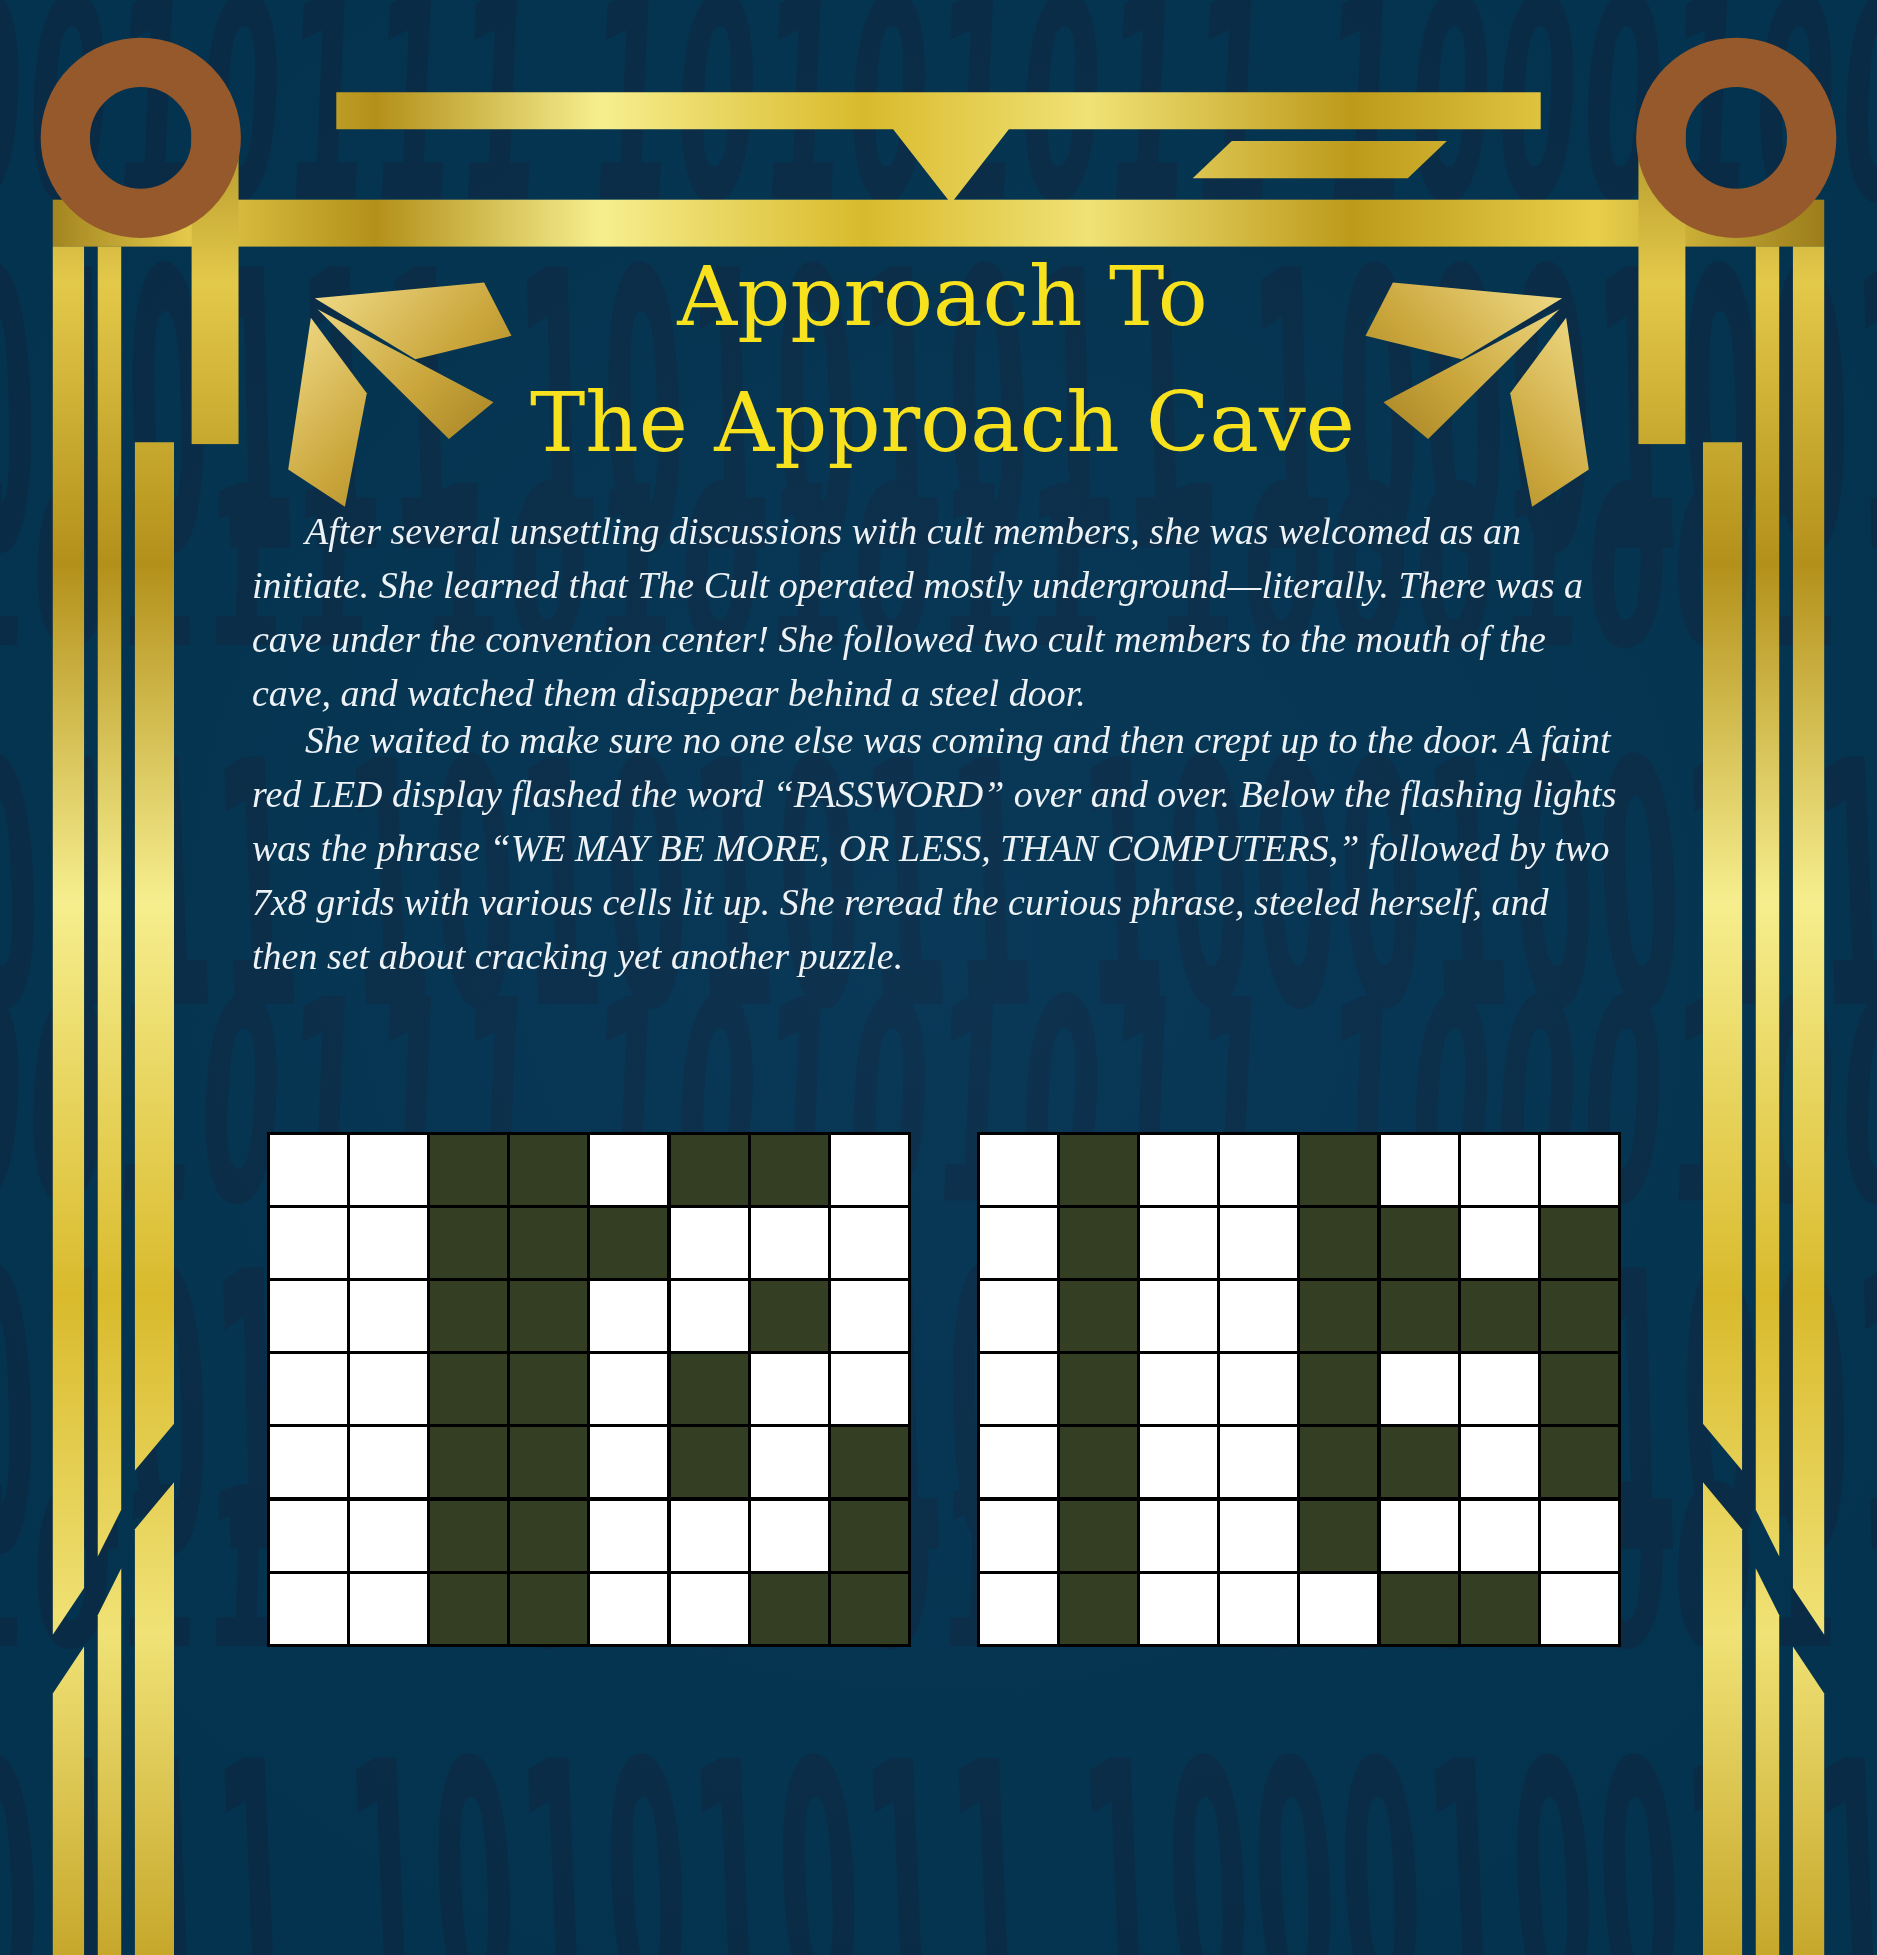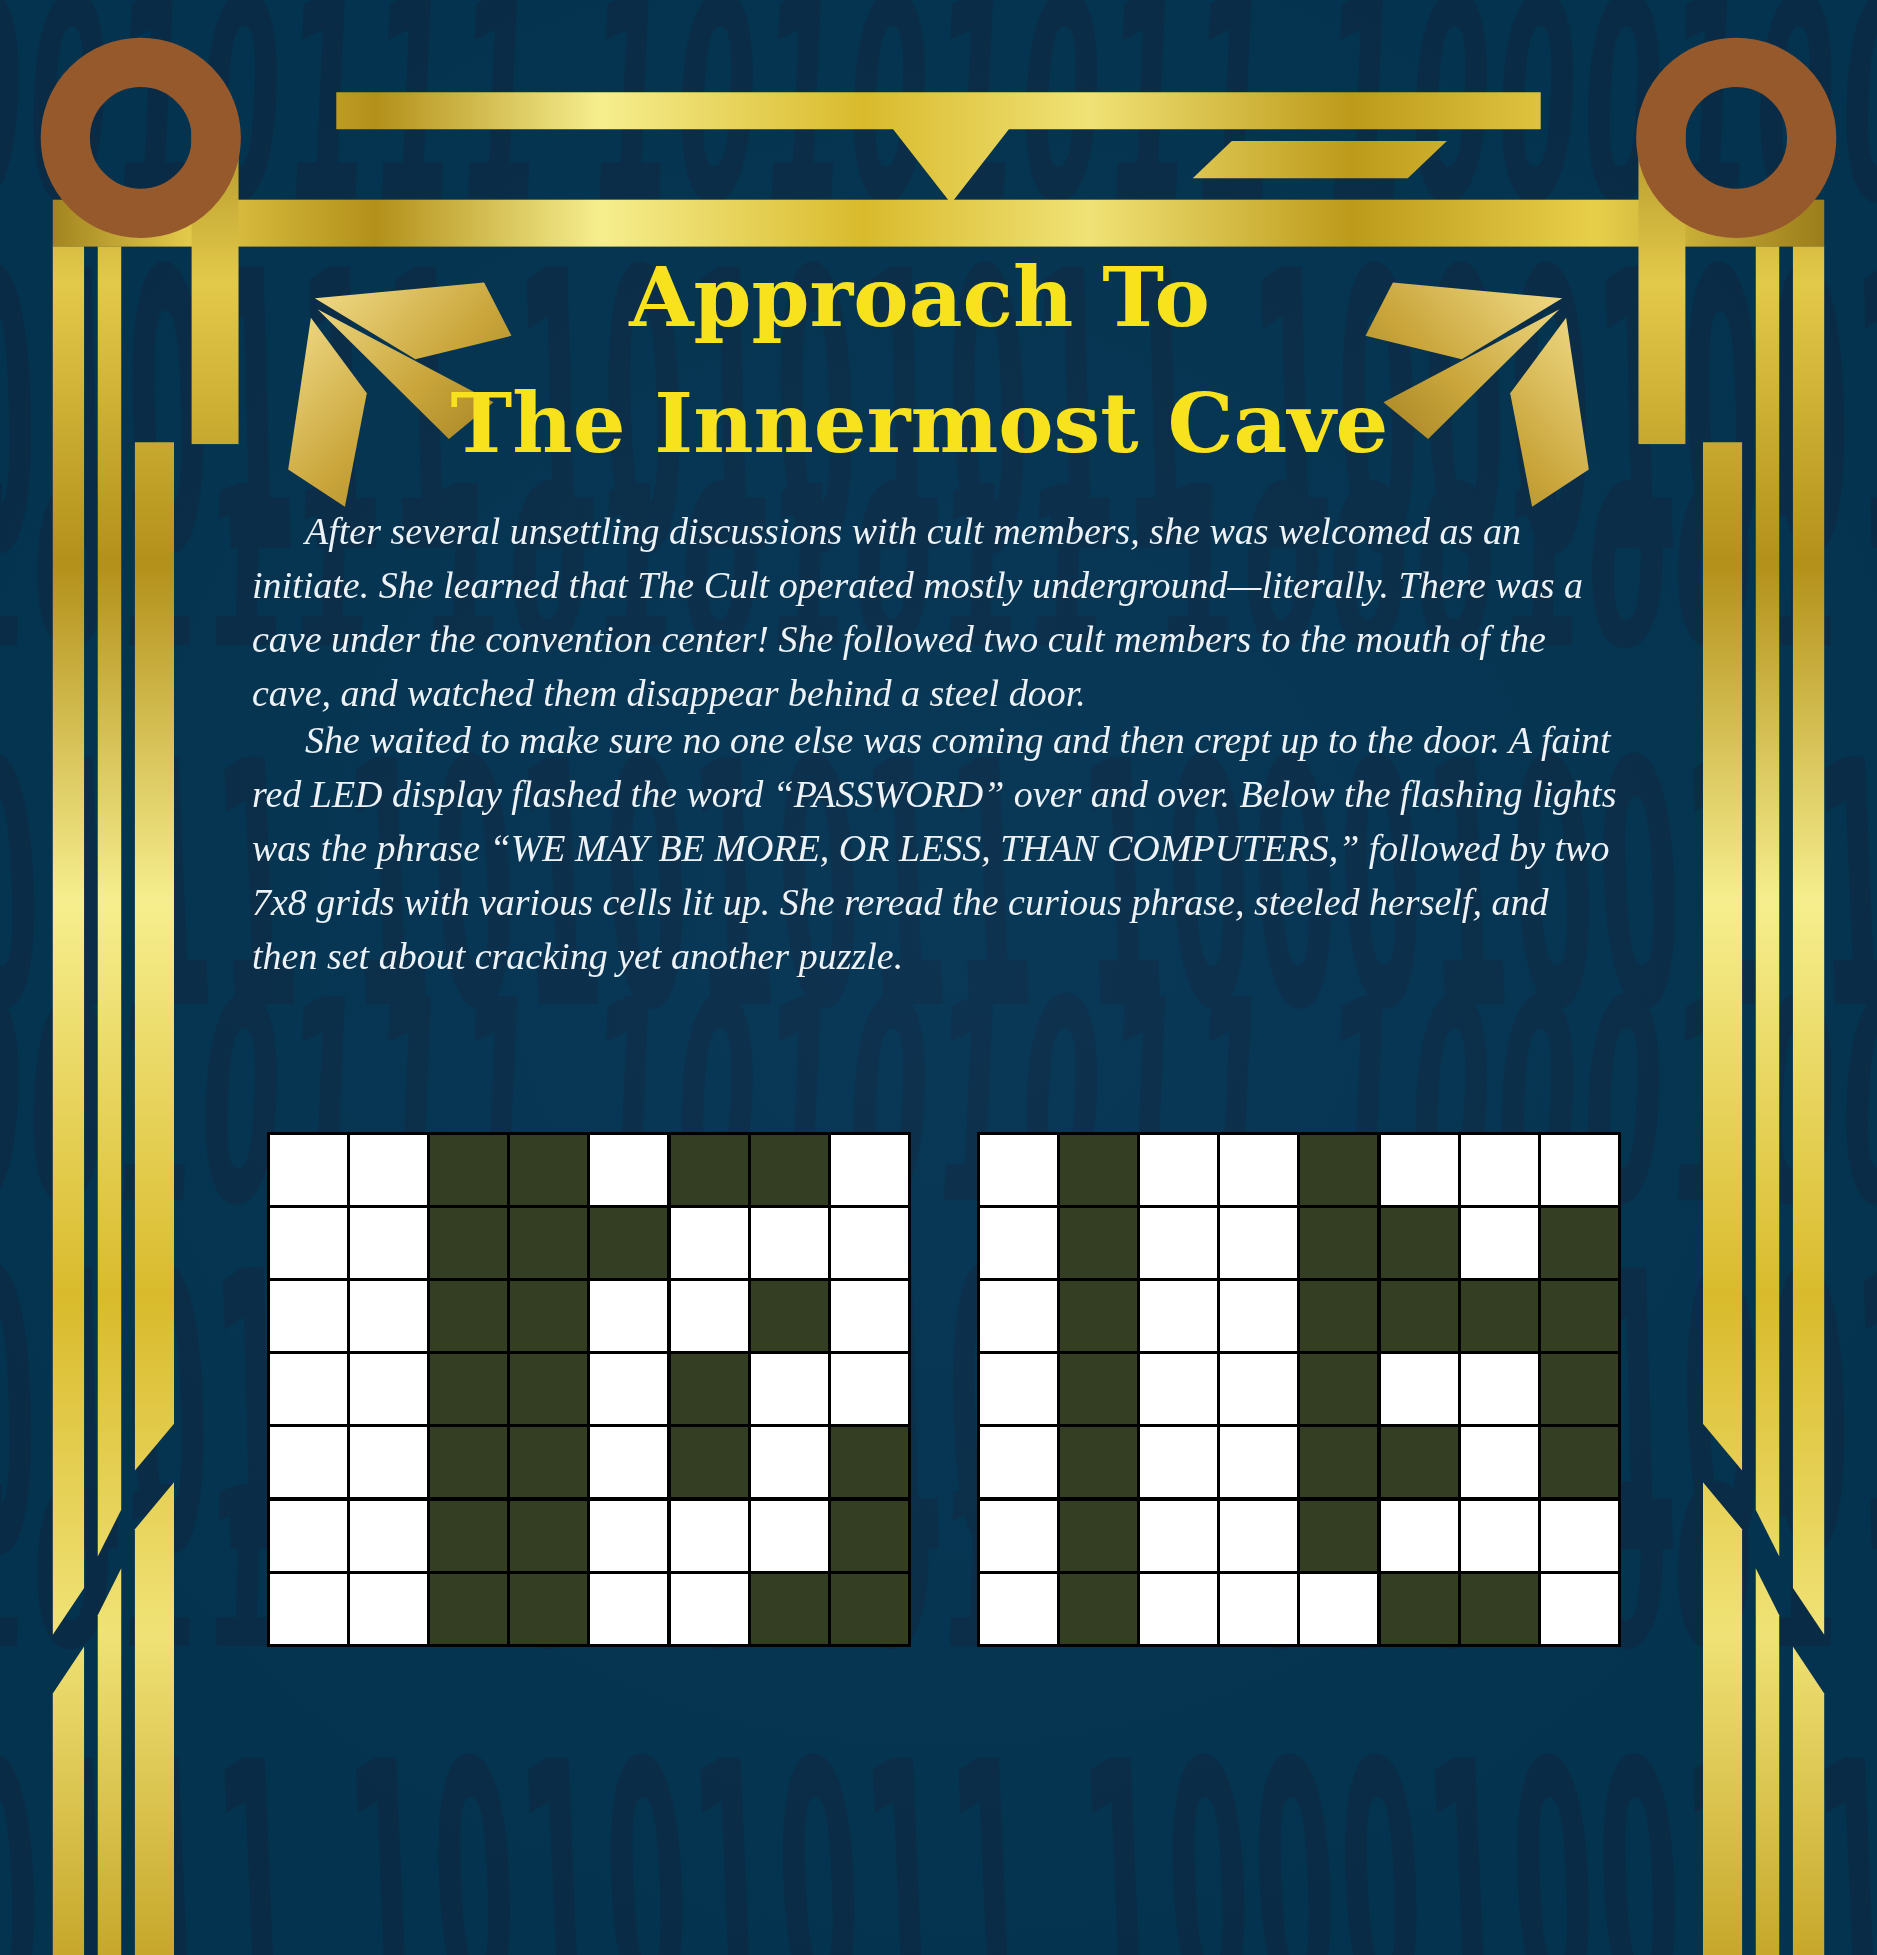--- a/index.html
+++ b/index.html
@@ -11,22 +11,22 @@
       font-family:"DejaVu Sans",sans-serif;font-weight:bold;
       font-size:117px;letter-spacing:4.7px;color:#0b2b45;opacity:.9;
       transform-origin:left top;}
   #swirl{position:absolute;inset:0;z-index:0;
       background:radial-gradient(circle at 939px 939px,rgba(28,80,120,.20),rgba(0,0,0,0) 52%);}
   
   #frame{position:absolute;left:0;top:0;z-index:1;}
   
   .content{position:absolute;z-index:2;}
   #title{left:0;top:234px;width:1839px;text-align:center;
-      font-family:"DejaVu Serif","Liberation Serif",serif;font-weight:700;
-      font-size:83px;line-height:126px;color:#f8e11d;}
+      font-family:"DejaVu Serif","Liberation Serif",serif;font-weight:400;
+      font-size:83px;line-height:126px;color:#f8e11d;padding-left:23px;}
   .para{left:252px;width:1369px;font-style:italic;font-size:38px;line-height:54px;
       color:#edf2f6;text-indent:53px;text-align:left;}
   #para1{top:504px;}
   #para2{top:713px;}
   #instruction{left:293px;top:961px;width:1408px;
       font-family:"Liberation Sans",sans-serif;font-style:normal;
       font-size:36px;line-height:54px;color:#f8e11d;white-space:nowrap;}
   
   .bitgrid{position:absolute;display:grid;z-index:2;
       grid-template-columns:repeat(8,77px);grid-auto-rows:70px;
@@ -114,21 +114,21 @@
     <use href="#edge-left" transform="translate(4800,0) scale(-1,1)"></use>
 
     <use href="#corner"></use>
     <use href="#corner" transform="translate(4800,0) scale(-1,1)"></use>
     <use href="#corner" transform="translate(0,7200) scale(1,-1)"></use>
     <use href="#corner" transform="translate(4800,7200) scale(-1,-1)"></use>
   </svg>
 
   <div id="title" class="content">
     <div>Approach To</div>
-    <div>The Innermost Cave</div>
+    <div>The Approach Cave</div>
   </div>
 
   <div id="para1" class="content para">After several unsettling discussions with cult members, she was welcomed as an initiate. She learned that The Cult operated mostly underground—literally. There was a cave under the convention center! She followed two cult members to the mouth of the cave, and watched them disappear behind a steel door.</div>
   <div id="para2" class="content para">She waited to make sure no one else was coming and then crept up to the door. A faint red LED display flashed the word “PASSWORD” over and over. Below the flashing lights was the phrase “WE MAY BE MORE, OR LESS, THAN COMPUTERS,” followed by two 7x8 grids with various cells lit up. She reread the curious phrase, steeled herself, and then set about cracking yet another puzzle.</div>
 
   <div id="instruction" class="content">
   </div>
 
   <div id="grid-left" class="bitgrid">
       <div class="cell empty"></div>

